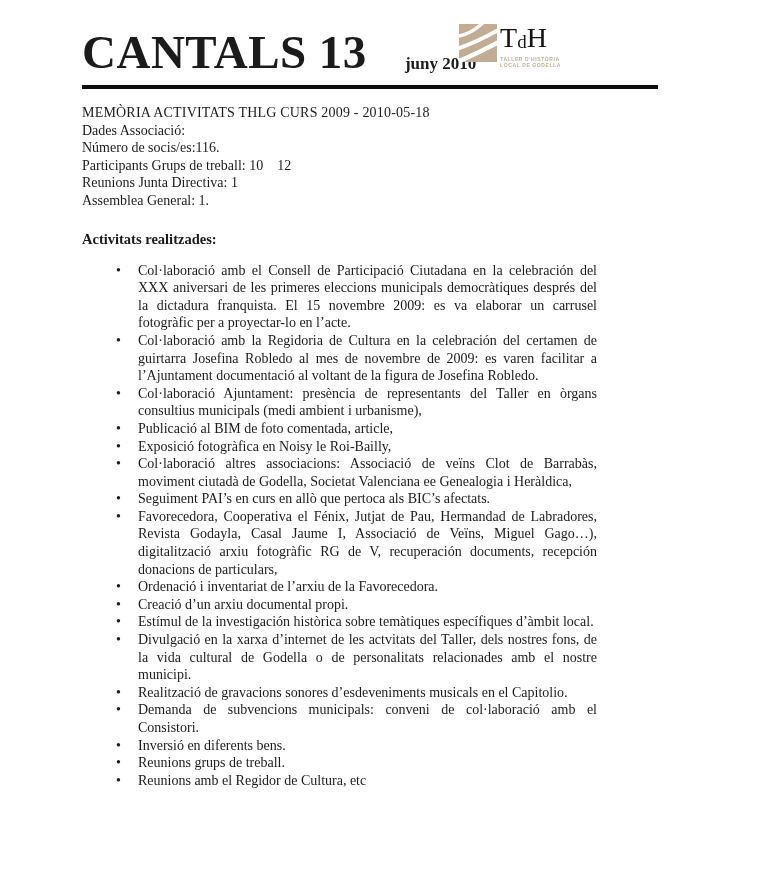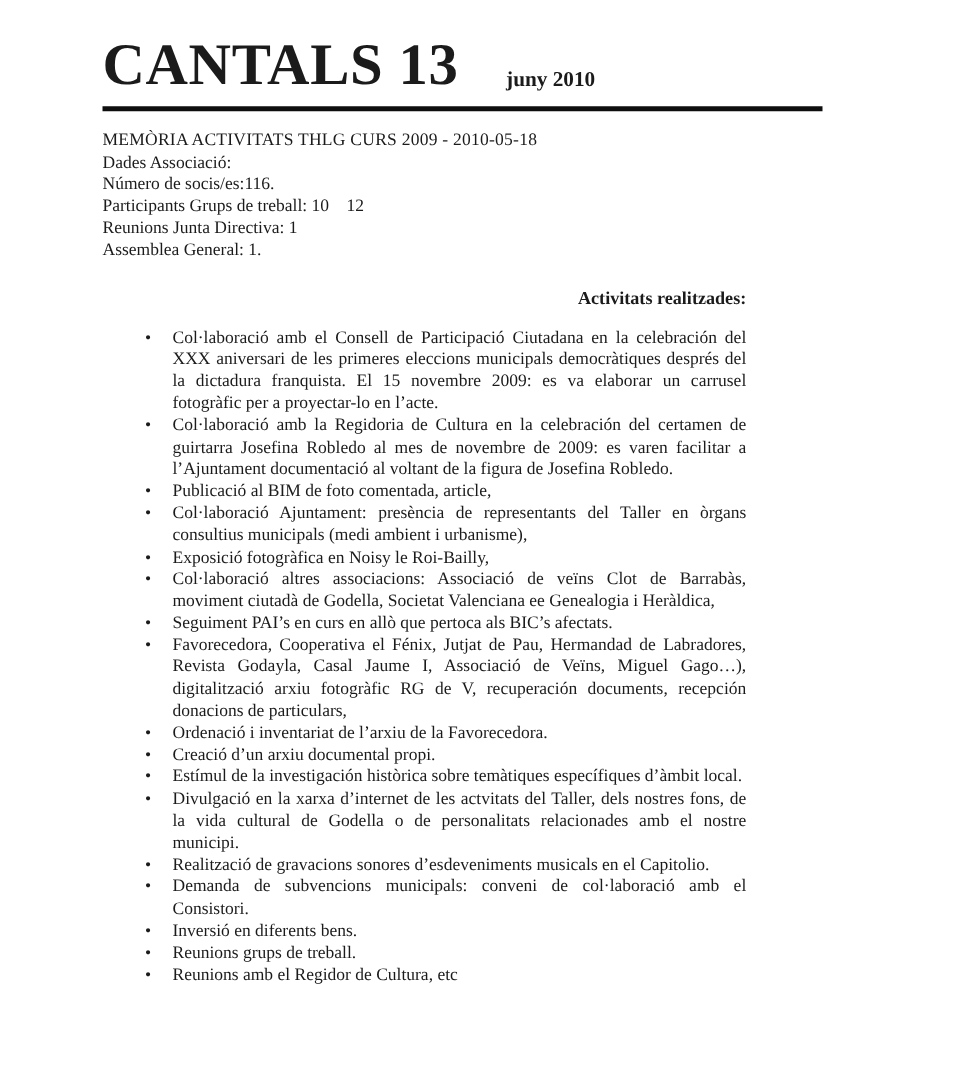--- a/index.html
+++ b/index.html
@@ -86,21 +86,20 @@
     line-height: 17.6px;
     white-space: pre-wrap;
   }
   .memoria-heading { letter-spacing: 0.2px; }
 
   
   .activities-heading {
     margin-top: 21px;
     font-size: 14.5px;
     font-weight: bold;
-    text-align: right;
   }
   .activities-list {
     list-style: none;
     margin-top: 14px;
     padding-left: 56px;
   }
   .activities-list li {
     position: relative;
     font-size: 14px;
     line-height: 17.6px;
@@ -118,40 +117,55 @@
 <body>
 
 <div class="page">
 
   <header class="masthead">
     <div class="masthead-row">
       <h1 class="page-title">CANTALS 13</h1>
       <span class="issue-date">juny 2010</span>
     </div>
 
+    <div class="logo">
+      <svg class="logo-emblem" viewBox="0 0 40 40" xmlns="http://www.w3.org/2000/svg">
+        <rect x="0" y="0" width="40" height="40" style="fill: var(--logo-tan, #c2ad94);"></rect>
+        <path d="M -2 13 Q 13 11 27 -3" stroke="#ffffff" stroke-width="3.6" fill="none"></path>
+        <path d="M -2 26 Q 17 20 42 6" stroke="#ffffff" stroke-width="4.2" fill="none"></path>
+        <path d="M -2 40 Q 20 31 42 19" stroke="#ffffff" stroke-width="4.6" fill="none"></path>
+      </svg>
+      <div class="logo-right">
+        <div class="logo-acronym"><span>T</span><span class="small-d">d</span><span>H</span></div>
+        <div class="logo-caption">
+          <span>TALLER D'HISTÒRIA</span>
+          <span>LOCAL DE GODELLA</span>
+        </div>
+      </div>
+    </div>
 
     <div class="header-rule"></div>
   </header>
 
   <section class="memoria">
     <p class="memoria-heading">MEMÒRIA ACTIVITATS THLG CURS 2009 - 2010-05-18</p>
     <p>Dades Associació:</p>
     <p>Número de socis/es:116.</p>
     <p>Participants Grups de treball: 10    12</p>
     <p>Reunions Junta Directiva: 1</p>
     <p>Assemblea General: 1.</p>
   </section>
 
   <p class="activities-heading">Activitats realitzades:</p>
 
   <ul class="activities-list">
     <li>Col·laboració amb el Consell de Participació Ciutadana en la celebración del XXX aniversari de les primeres eleccions municipals democràtiques després del la dictadura franquista. El 15 novembre 2009: es va elaborar un carrusel fotogràfic per a proyectar-lo en l’acte.</li>
     <li>Col·laboració amb la Regidoria de Cultura en la celebración del certamen de guirtarra Josefina Robledo al mes de novembre de 2009: es varen facilitar a l’Ajuntament documentació al voltant de la figura de Josefina Robledo.</li>
+    <li>Col·laboració Ajuntament: presència de representants del Taller en òrgans consultius municipals (medi ambient i urbanisme),</li>
     <li>Publicació al BIM de foto comentada, article,</li>
-    <li>Col·laboració Ajuntament: presència de representants del Taller en òrgans consultius municipals (medi ambient i urbanisme),</li>
     <li>Exposició fotogràfica en Noisy le Roi-Bailly,</li>
     <li>Col·laboració altres associacions: Associació de veïns Clot de Barrabàs, moviment ciutadà de Godella, Societat Valenciana ee Genealogia i Heràldica,</li>
     <li>Seguiment PAI’s en curs en allò que pertoca als BIC’s afectats.</li>
     <li>Favorecedora, Cooperativa el Fénix, Jutjat de Pau, Hermandad de Labradores, Revista Godayla, Casal Jaume I, Associació de Veïns, Miguel Gago…), digitalització arxiu fotogràfic RG de V, recuperación documents, recepción donacions de particulars,</li>
     <li>Ordenació i inventariat de l’arxiu de la Favorecedora.</li>
     <li>Creació d’un arxiu documental propi.</li>
     <li>Estímul de la investigación històrica sobre temàtiques específiques d’àmbit local.</li>
     <li>Divulgació en la xarxa d’internet de les actvitats del Taller, dels nostres fons, de la vida cultural de Godella o de personalitats relacionades amb el nostre municipi.</li>
     <li>Realització de gravacions sonores d’esdeveniments musicals en el Capitolio.</li>
     <li>Demanda de subvencions municipals: conveni de col·laboració amb el Consistori.</li>

